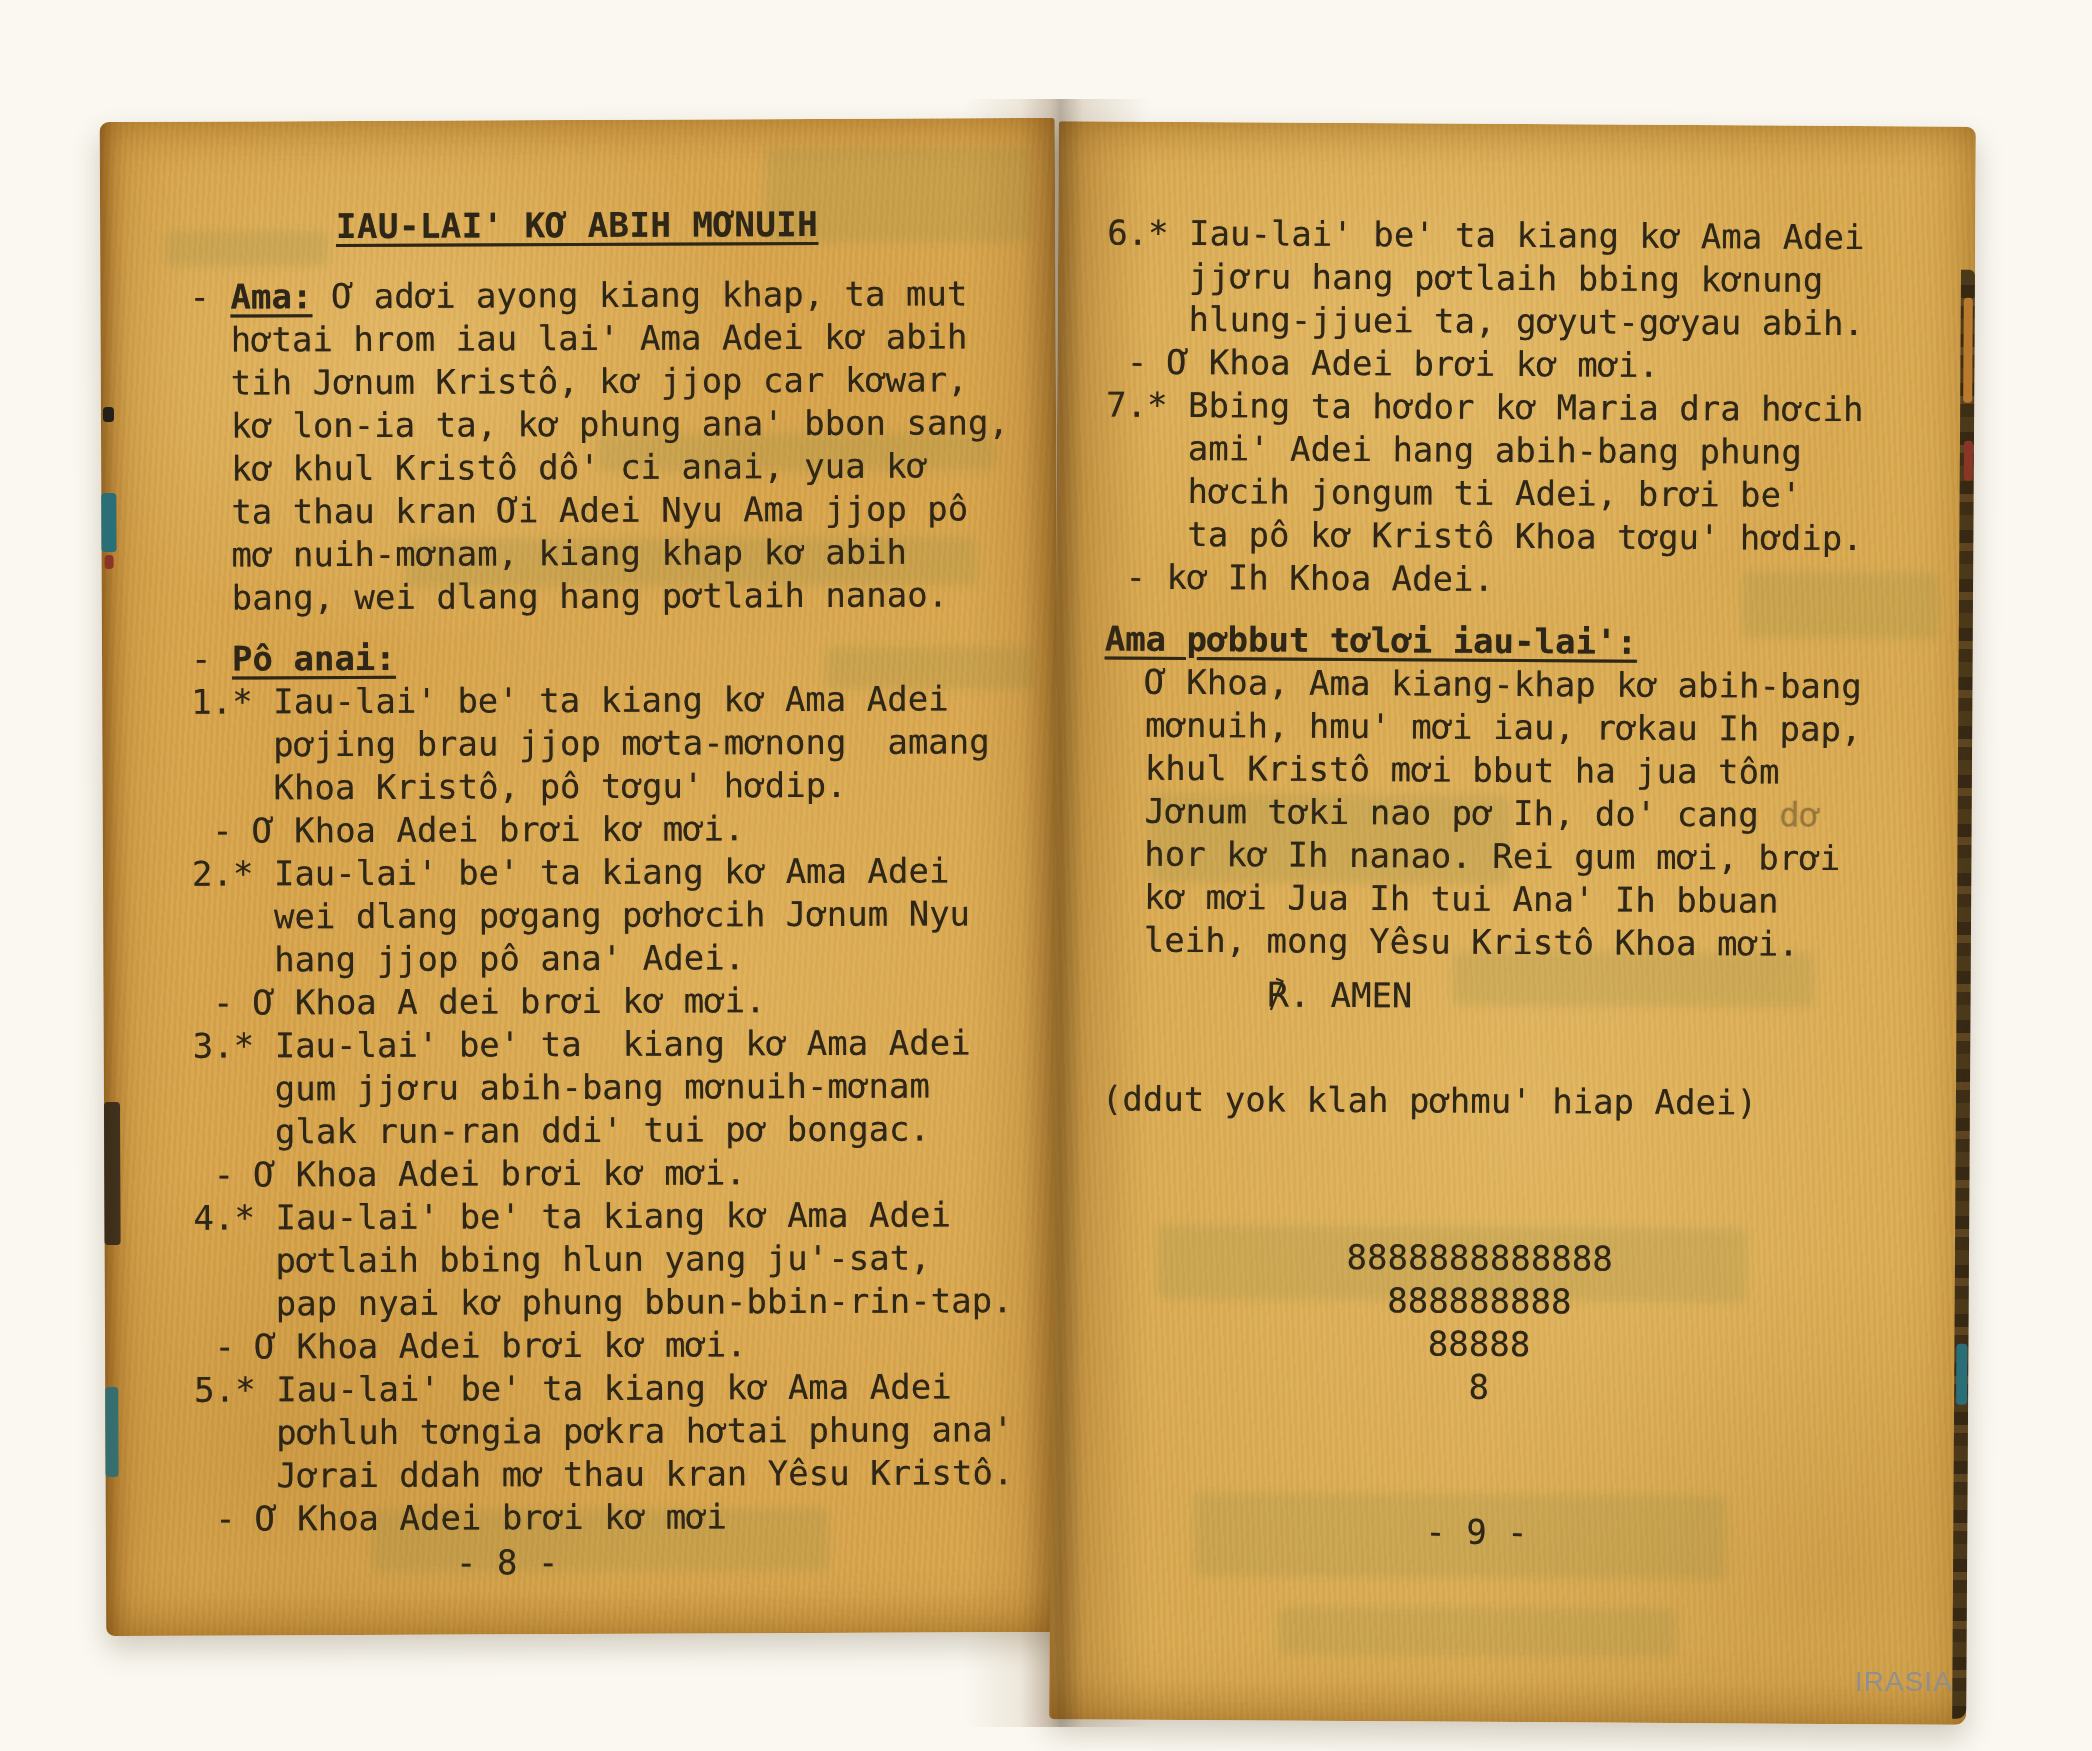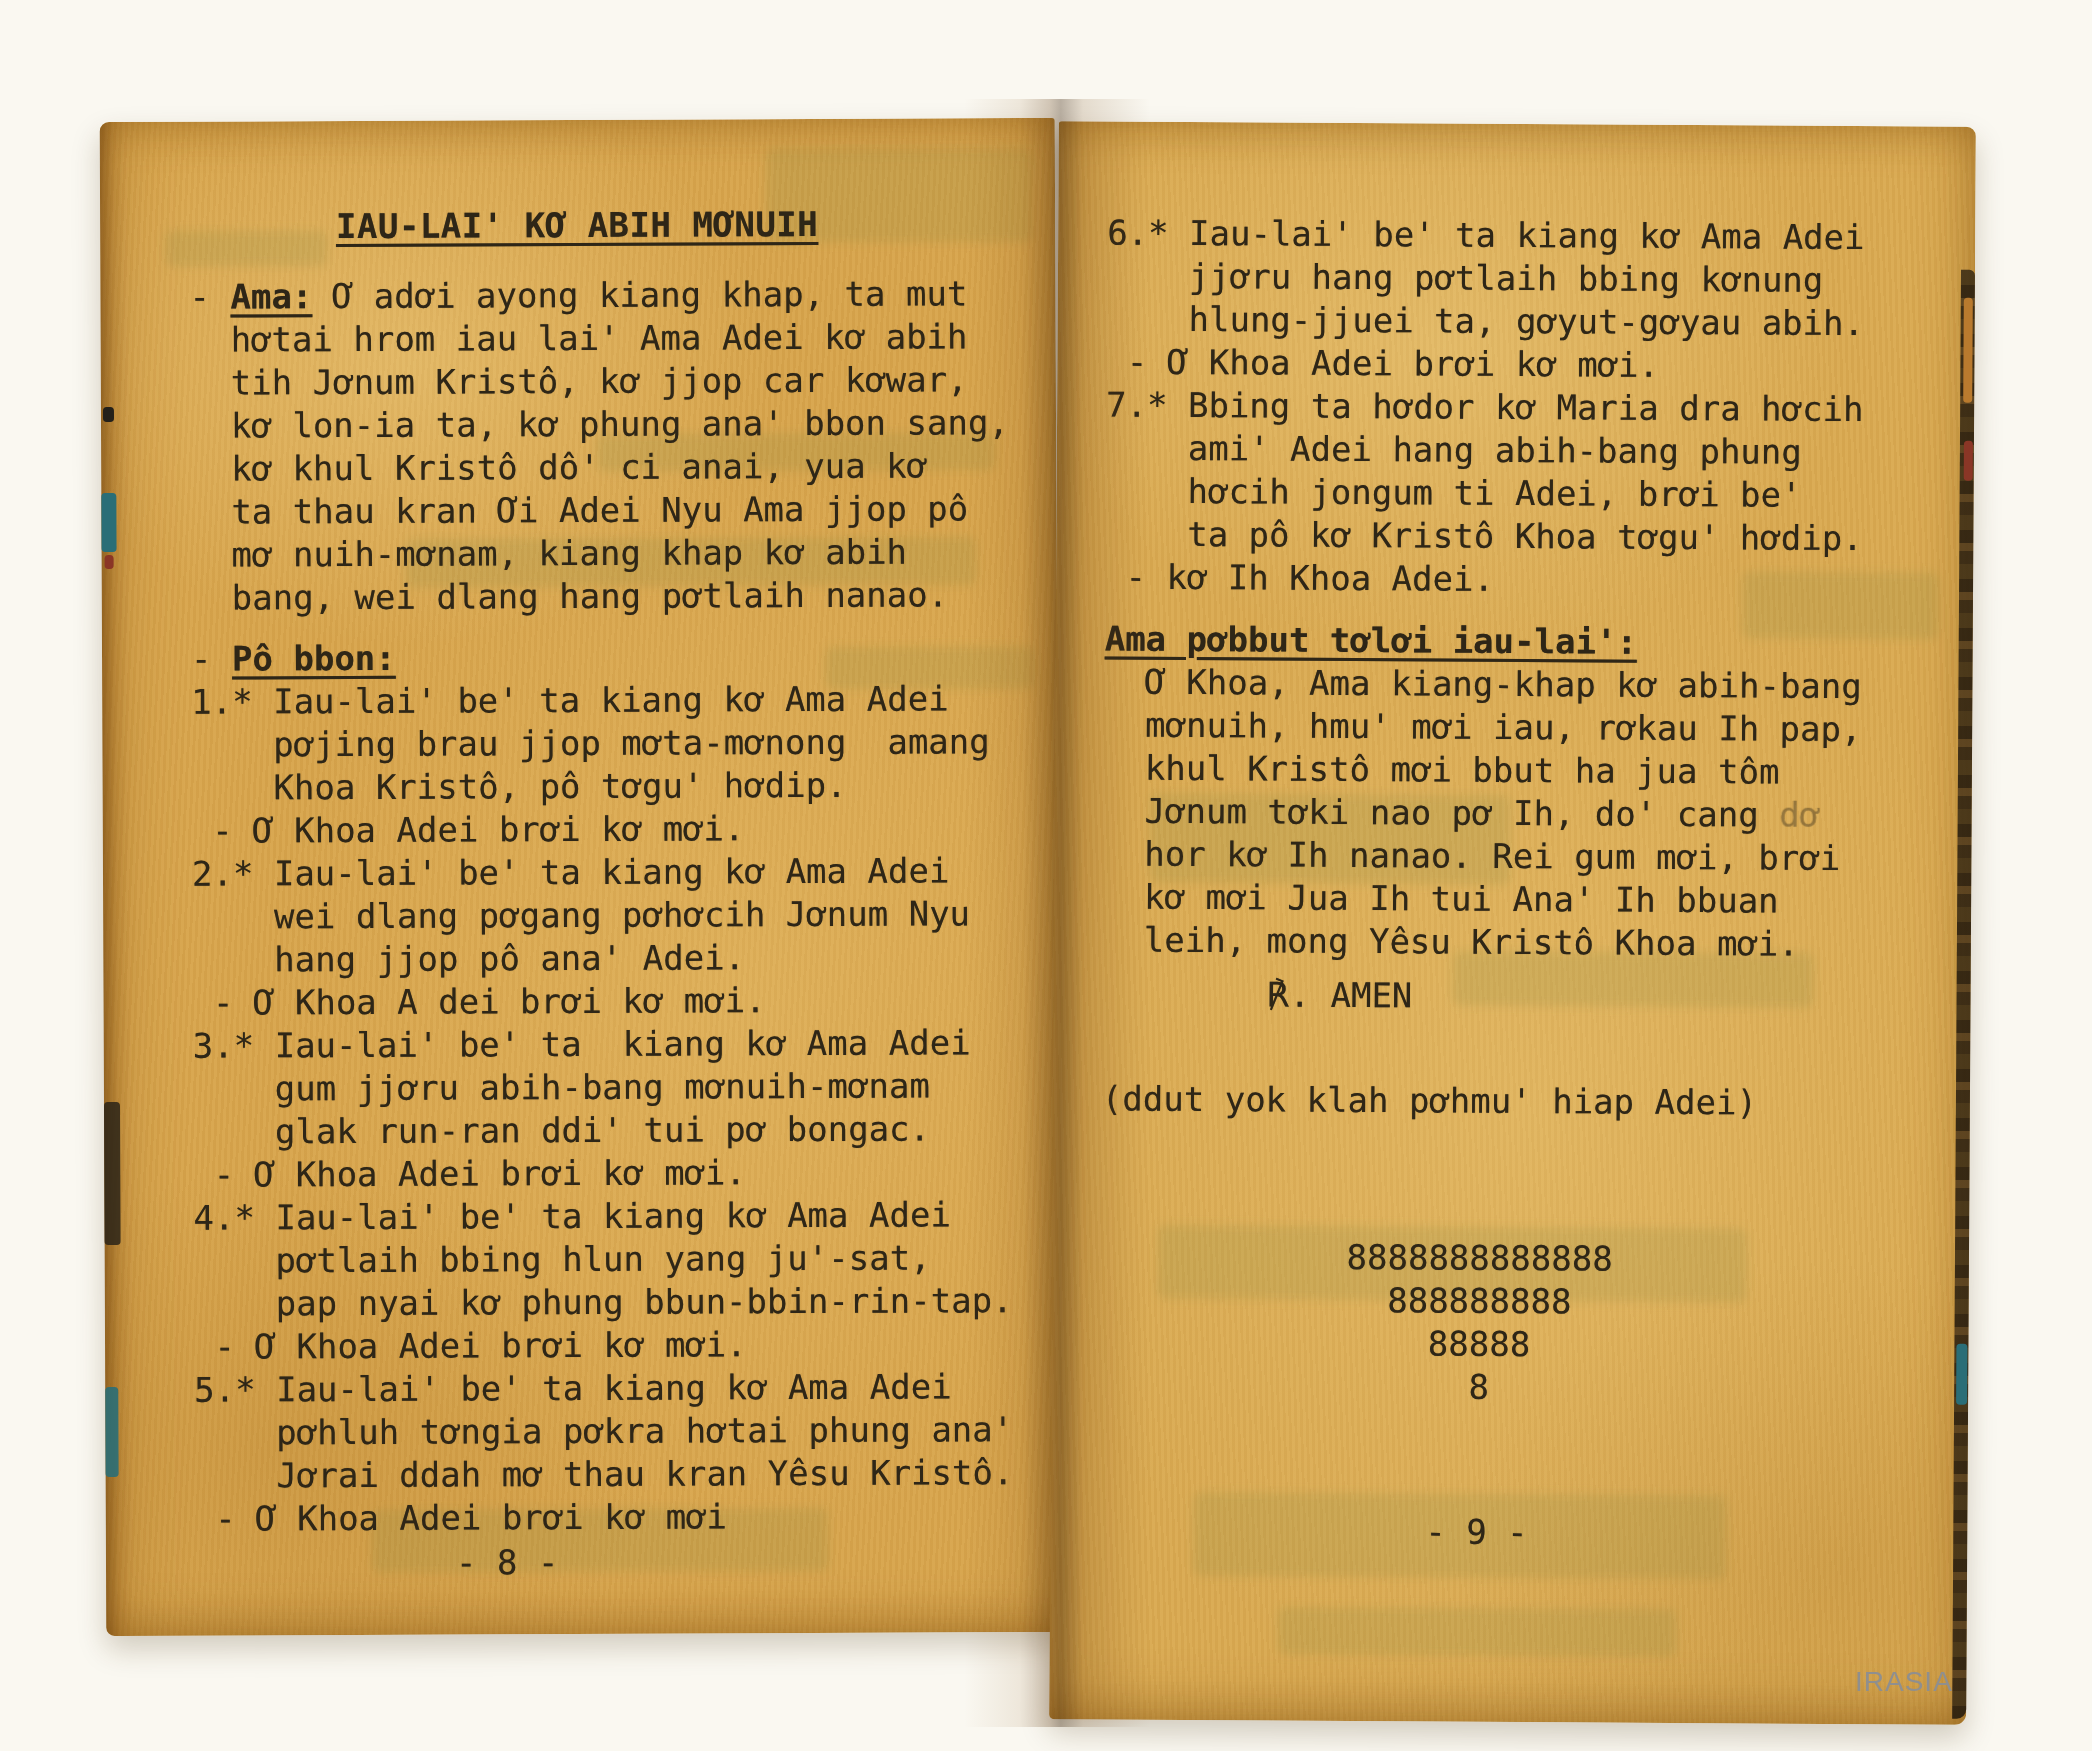--- a/index.html
+++ b/index.html
@@ -137,21 +137,21 @@
     <div class="textcol tc-left">
         <div class="line t"><span>       </span><span class="u">IAU-LAI' KƠ ABIH MƠNUIH</span></div>
         <div class="line g6"><span>- </span><span class="u">Ama:</span><span> Ơ adơi ayong kiang khap, ta mut</span></div>
         <div class="line"><span>  hơtai hrom iau lai' Ama Adei kơ abih</span></div>
         <div class="line"><span>  tih Jơnum Kristô, kơ jjop car kơwar,</span></div>
         <div class="line"><span>  kơ lon-ia ta, kơ phung ana' bbon sang,</span></div>
         <div class="line"><span>  kơ khul Kristô dô' ci anai, yua kơ</span></div>
         <div class="line"><span>  ta thau kran Ơi Adei Nyu Ama jjop pô</span></div>
         <div class="line"><span>  mơ nuih-mơnam, kiang khap kơ abih</span></div>
         <div class="line"><span>  bang, wei dlang hang pơtlaih nanao.</span></div>
-        <div class="line g1"><span>- </span><span class="u">Pô bbon:</span></div>
+        <div class="line g1"><span>- </span><span class="u">Pô anai:</span></div>
         <div class="line"><span>1.* Iau-lai' be' ta kiang kơ Ama Adei</span></div>
         <div class="line"><span>    pơjing brau jjop mơta-mơnong  amang</span></div>
         <div class="line"><span>    Khoa Kristô, pô tơgu' hơdip.</span></div>
         <div class="line"><span> - Ơ Khoa Adei brơi kơ mơi.</span></div>
         <div class="line"><span>2.* Iau-lai' be' ta kiang kơ Ama Adei</span></div>
         <div class="line"><span>    wei dlang pơgang pơhơcih Jơnum Nyu</span></div>
         <div class="line"><span>    hang jjop pô ana' Adei.</span></div>
         <div class="line"><span> - Ơ Khoa A dei brơi kơ mơi.</span></div>
         <div class="line"><span>3.* Iau-lai' be' ta  kiang kơ Ama Adei</span></div>
         <div class="line"><span>    gum jjơru abih-bang mơnuih-mơnam</span></div>

